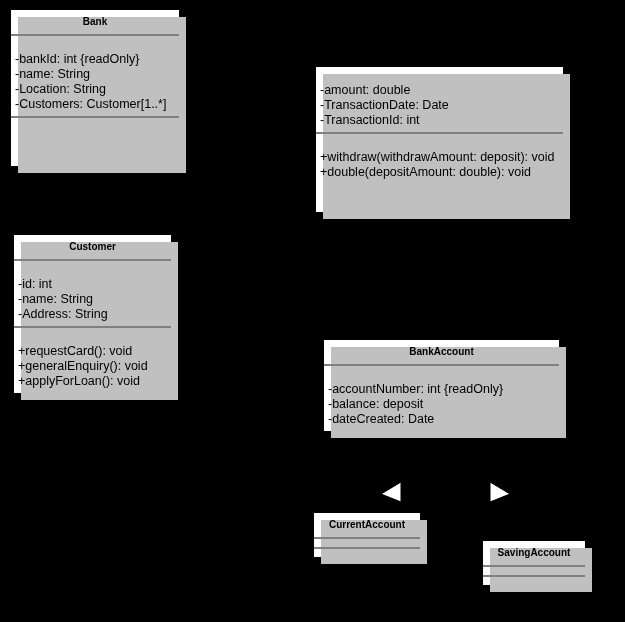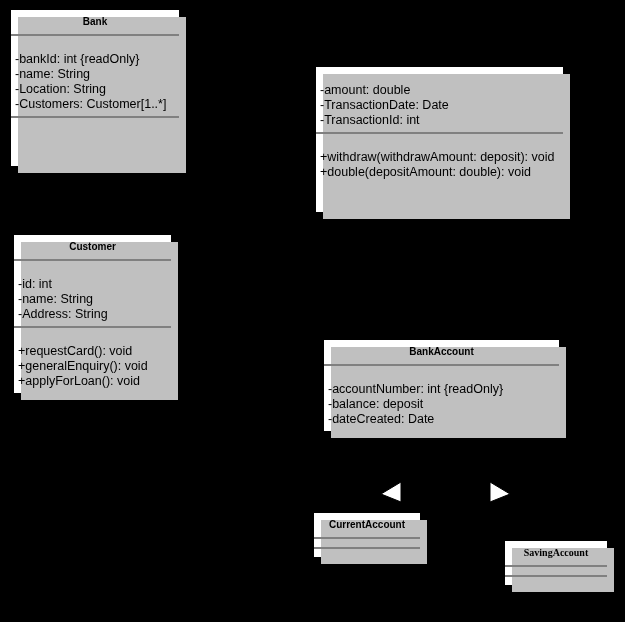--- a/index.html
+++ b/index.html
@@ -142,19 +142,19 @@
   <svg class="gen-arrow" style="left:485px; top:480px;" width="28" height="24" viewBox="0 0 28 24">
     <polygon points="25,14 5,2 5,22" fill="#ffffff" stroke="#000000" stroke-width="1"></polygon>
   </svg>
 
   <div class="uml-class" style="left:306px; top:512px; width:108px;margin-left:7px;">
     <div class="uml-name">CurrentAccount</div>
     <div class="uml-compartment empty"></div>
     <div class="uml-compartment empty"></div>
   </div>
 
-  <div class="uml-class" style="left:504px; top:540px; width:104px;font-family:Liberation Serif, serif;">
+  <div class="uml-class" style="left:482px; top:540px; width:104px;">
     <div class="uml-name">SavingAccount</div>
     <div class="uml-compartment empty"></div>
     <div class="uml-compartment empty"></div>
   </div>
 
 </div>
 
 </body></html>

